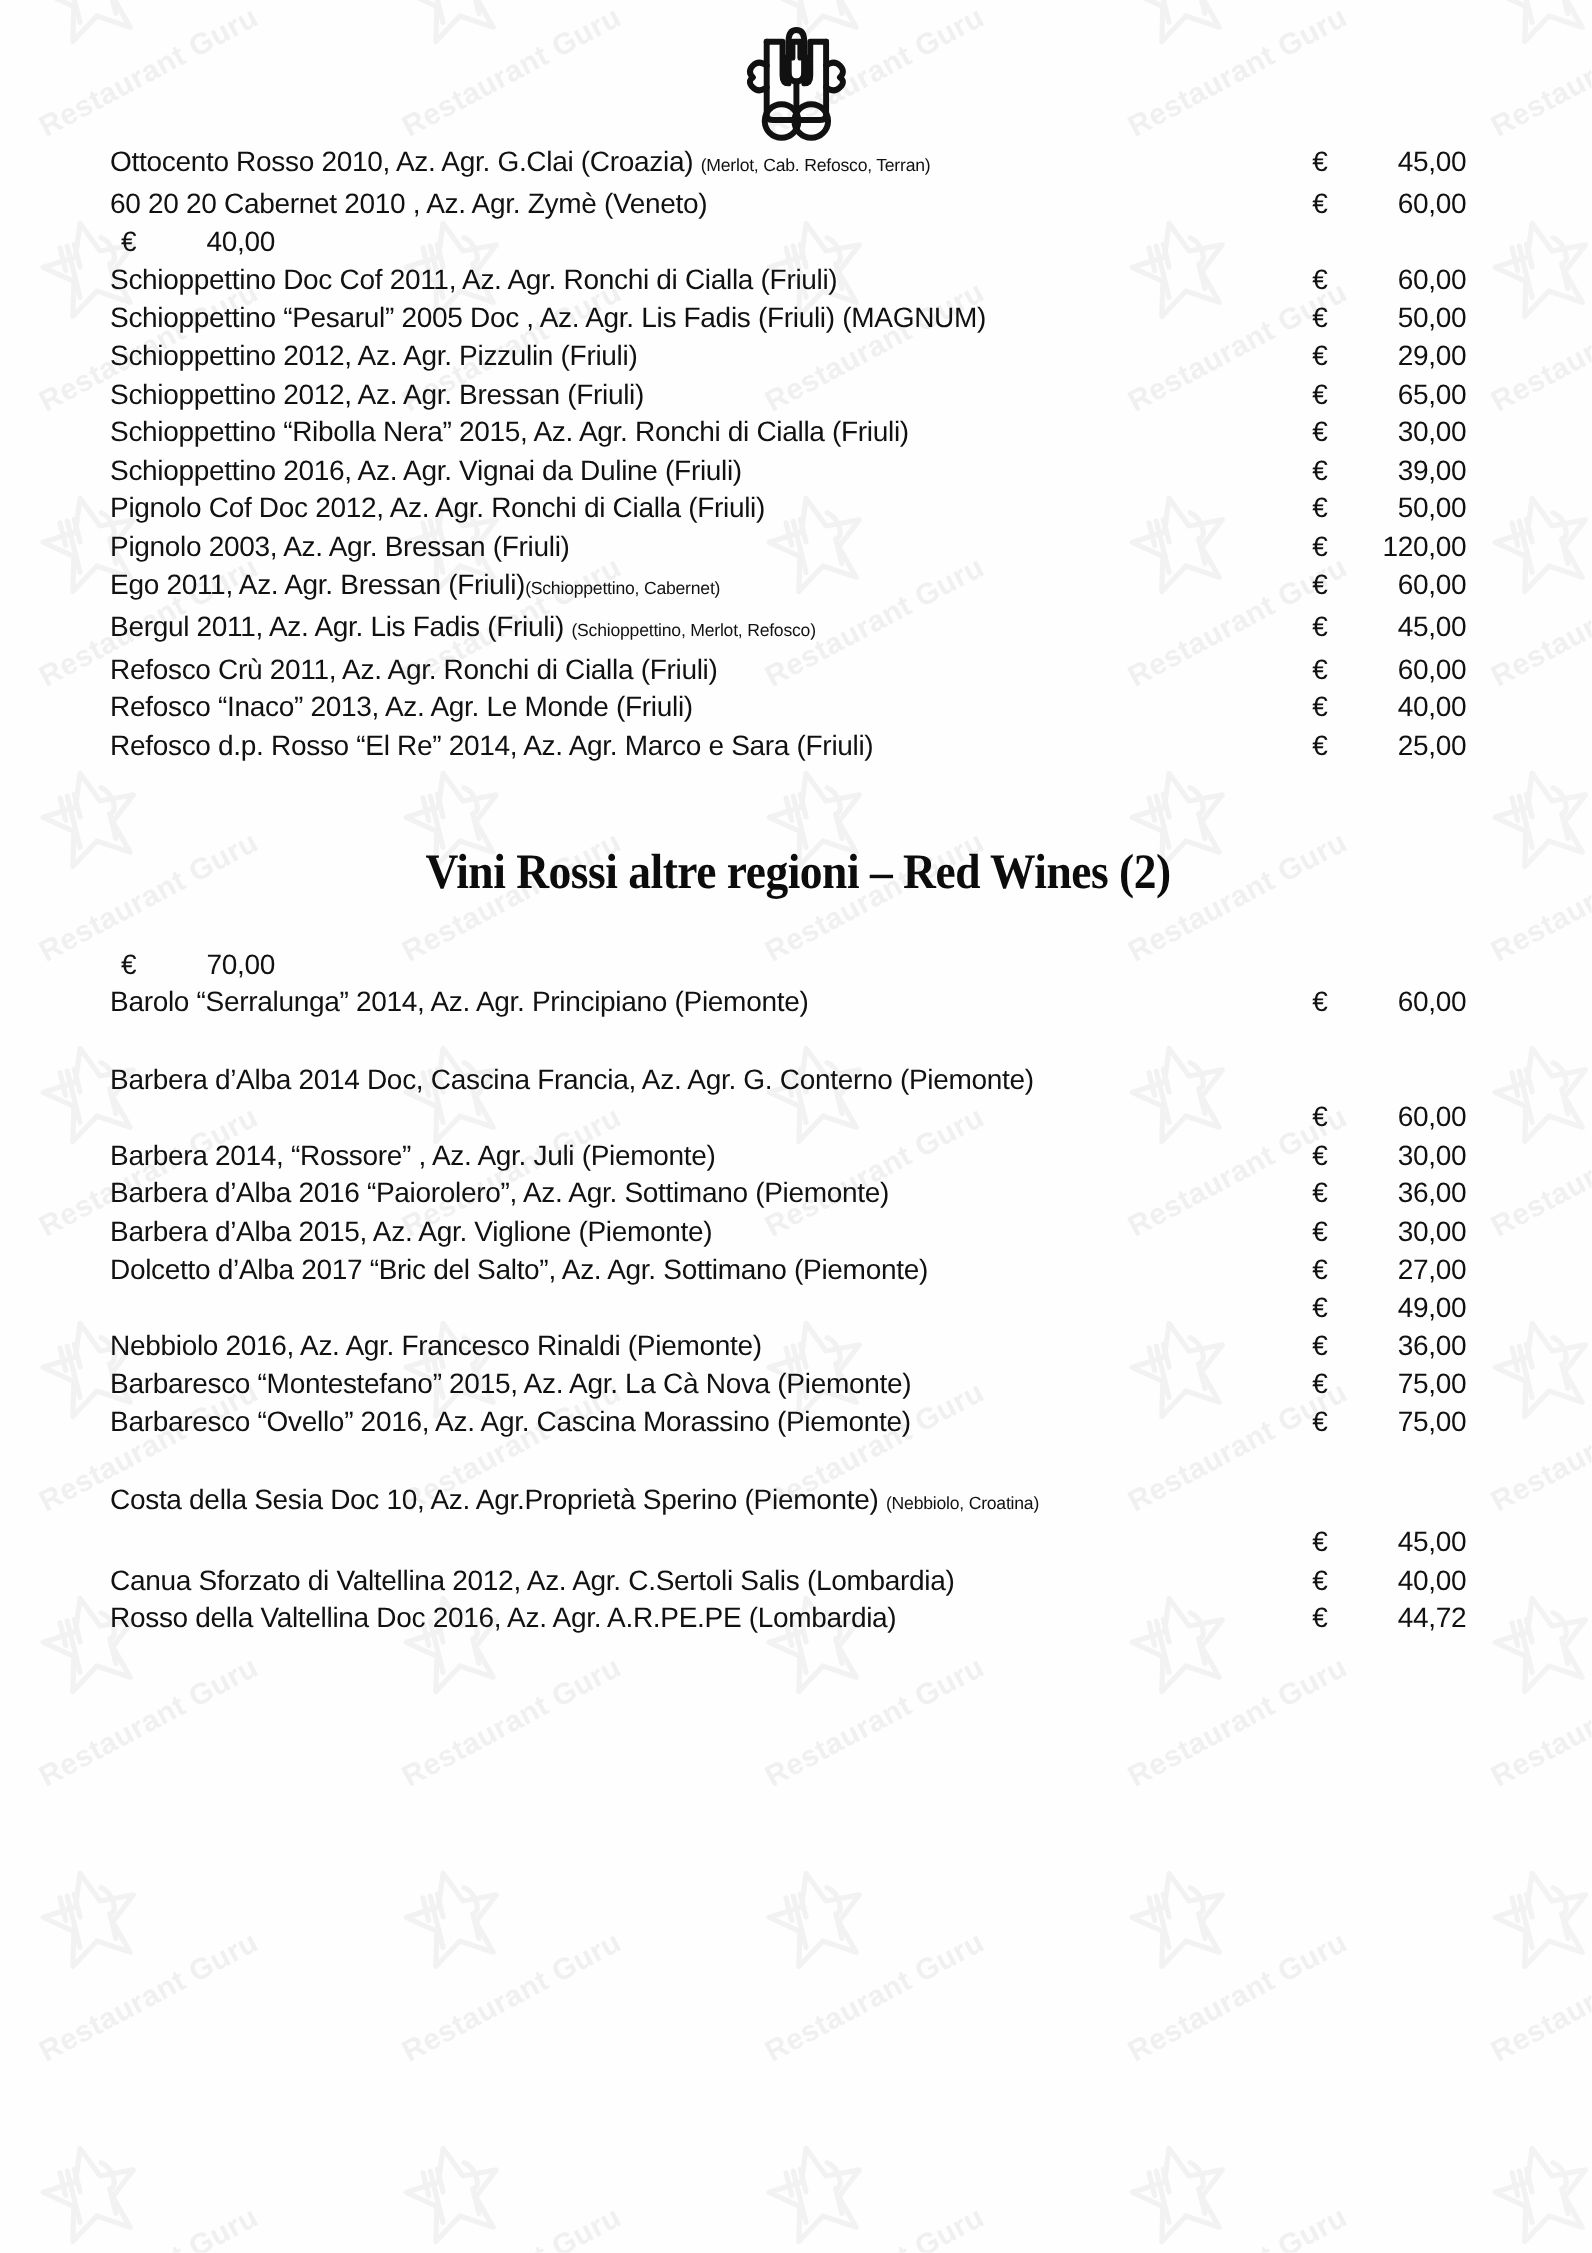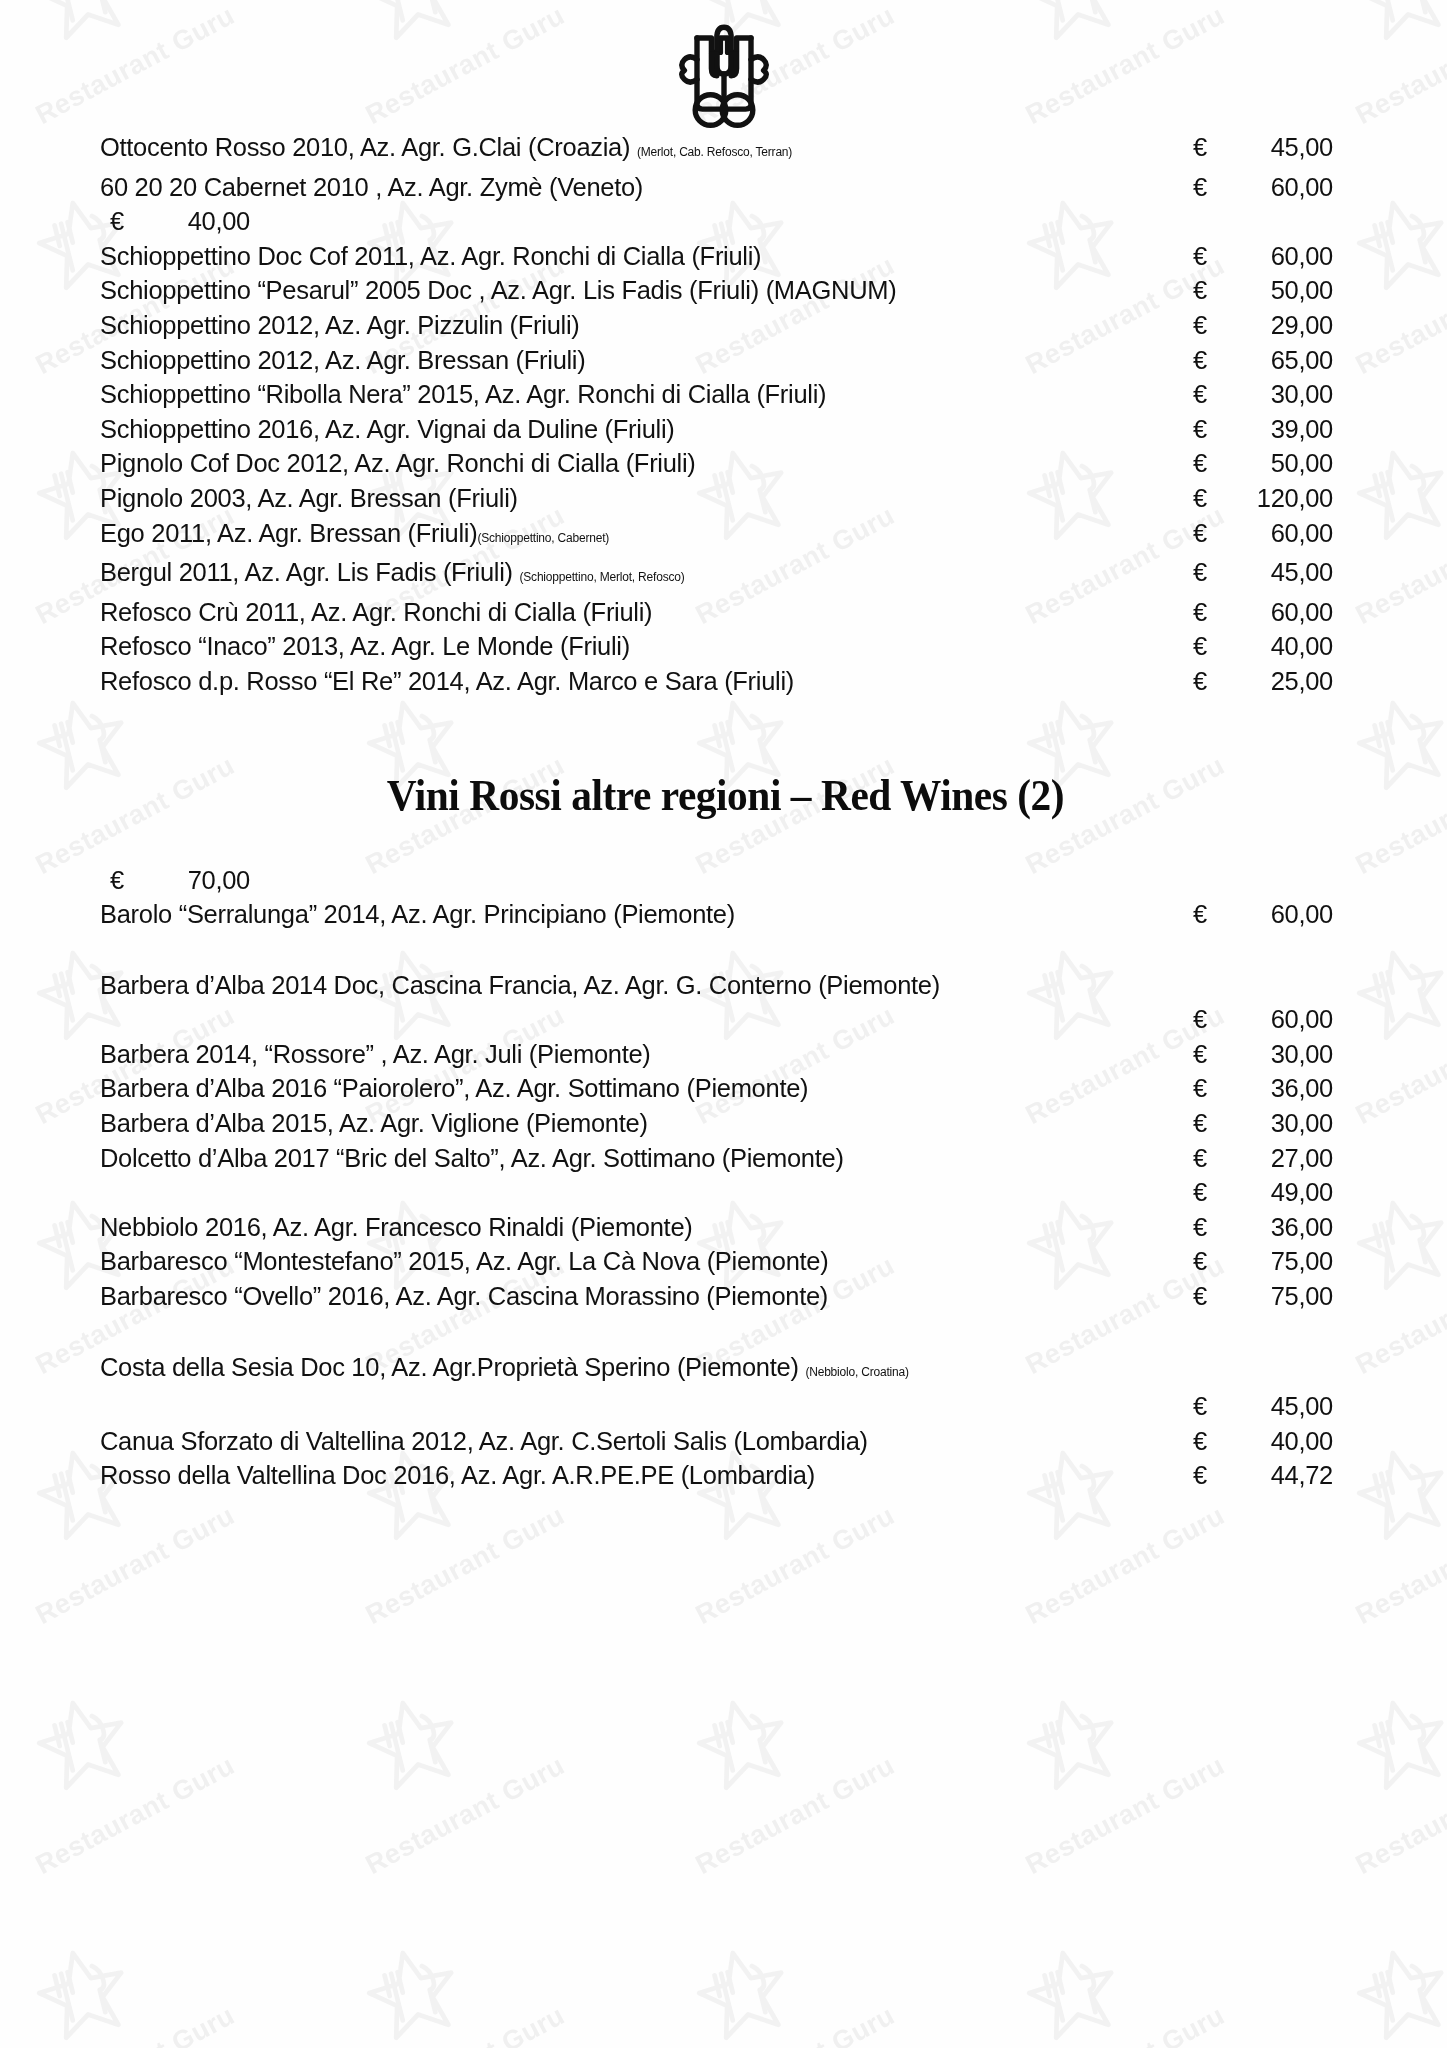--- a/index.html
+++ b/index.html
@@ -88,21 +88,21 @@
     flex: 1 1 auto;
     font-family: "Liberation Sans", sans-serif;
     font-size: 25.5px;
     line-height: 34.6px;
     font-weight: 400;
     letter-spacing: -0.3px;
     white-space: nowrap;
     color: #111;
   }
   .row .name .sub {
-    font-size: 12px;
+    font-size: 16px;
     letter-spacing: -0.2px;
   }
   .price-cell {
     flex: 0 0 auto;
     display: flex;
     align-items: baseline;
     width: 168px;
     font-size: 25.5px;
     line-height: 34.6px;
     letter-spacing: -0.3px;

